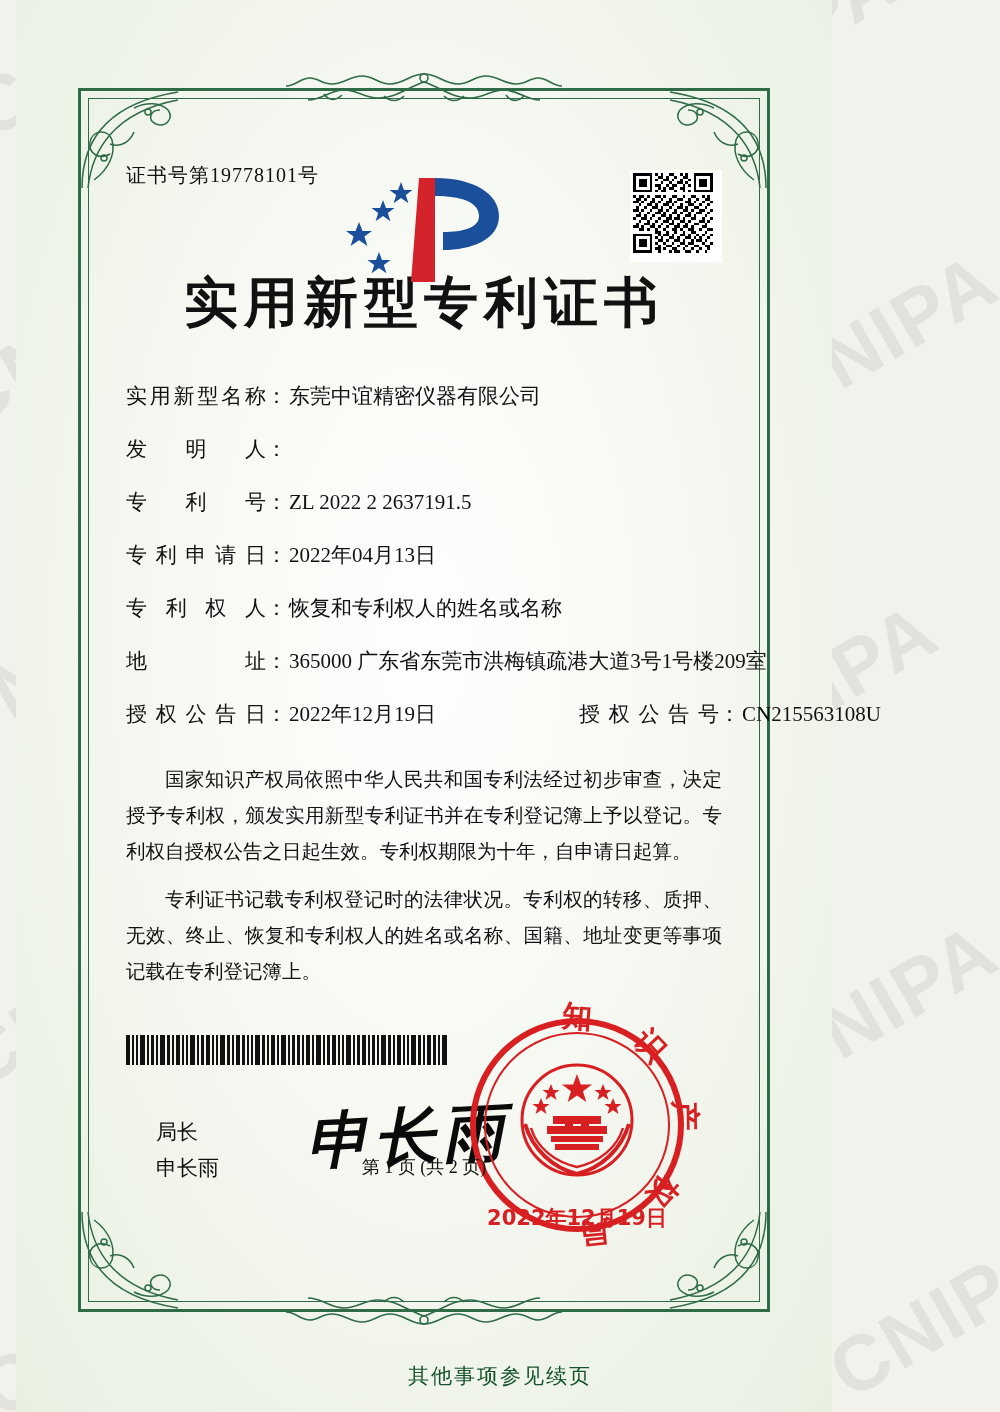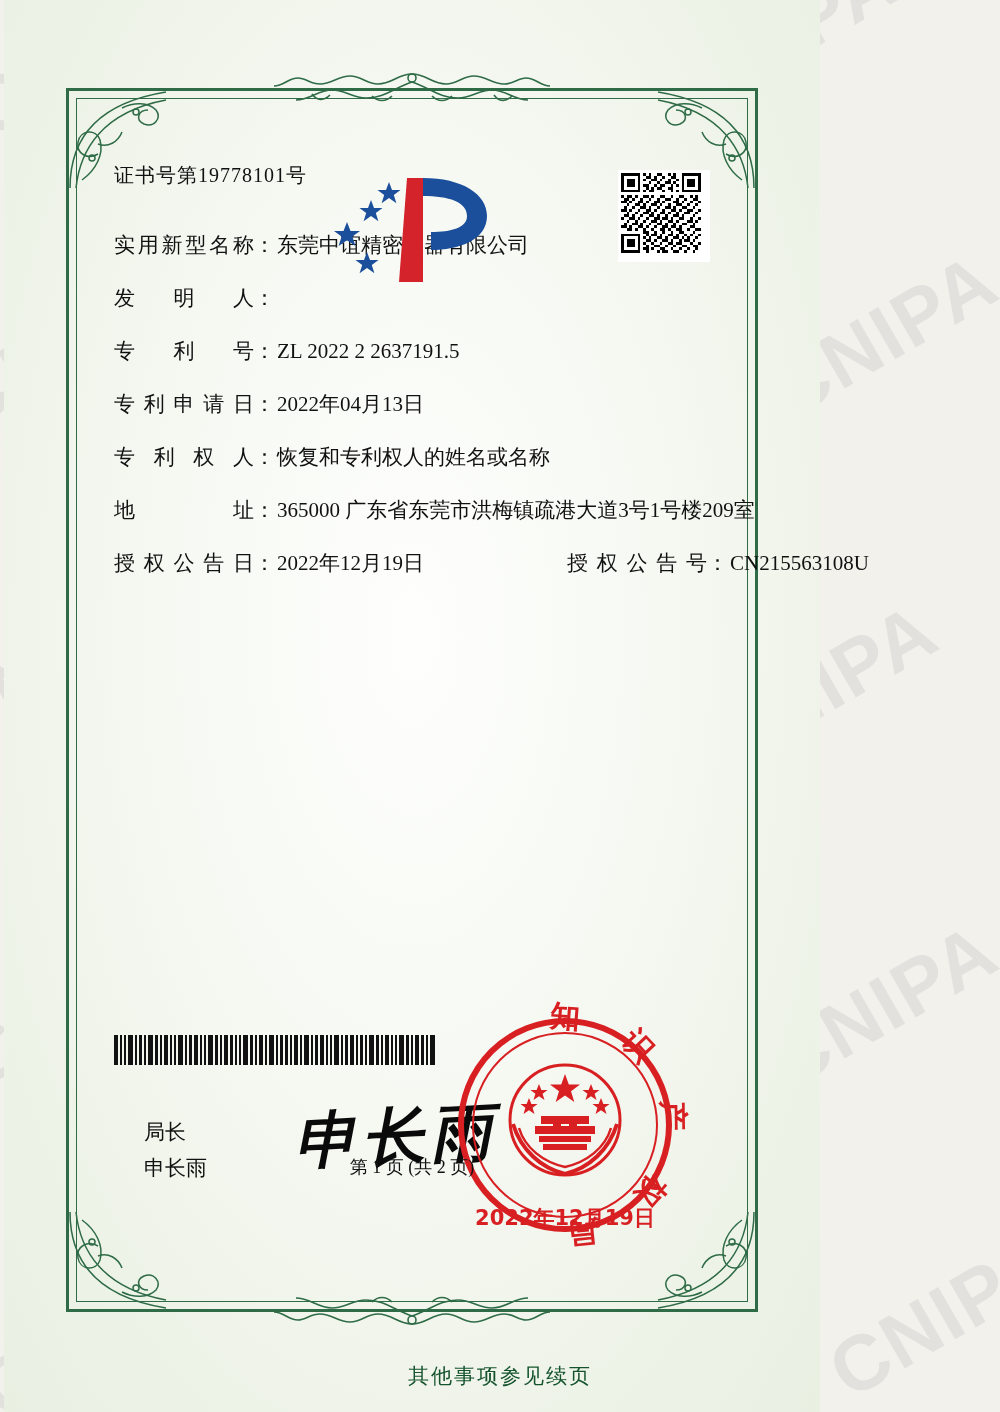--- a/index.html
+++ b/index.html
@@ -29,21 +29,21 @@
     font-weight: 700;
     color: rgba(120, 120, 120, 0.13);
     transform: rotate(-30deg);
     white-space: nowrap;
     letter-spacing: 2px;
   }
 
   
   .certificate {
     position: absolute;
-    left: 4px; top: 0;
+    left: 16px; top: 0;
     width: 816px;
     height: 1412px;
     background:
       radial-gradient(ellipse at 50% 45%, #fefffd 0%, #f6f8f2 45%, #eef3e8 75%, #e9f0e2 100%);
     z-index: 1;
   }
 
   
   .frame-outer {
     position: absolute;
@@ -580,20 +580,21 @@
           <rect x="9" y="28" width="1" height="1"></rect>
             <rect x="13" y="28" width="1" height="1"></rect>
             <rect x="15" y="28" width="2" height="1"></rect>
             <rect x="19" y="28" width="2" height="1"></rect>
             <rect x="23" y="28" width="1" height="1"></rect>
             <rect x="26" y="28" width="1" height="1"></rect>
         </g>
       </svg>
     </div>
 
+    <div class="title">实用新型专利证书</div>
 
     <div class="fields">
 
       <div class="field-row">
         <span class="field-label">
           <span>实</span>
             <span>用</span>
             <span>新</span>
             <span>型</span>
             <span>名</span>
@@ -671,20 +672,24 @@
             <span>公</span>
             <span>告</span>
             <span>号</span>
         </span>
         <span class="field-colon">：</span>
         <span class="field-value">CN215563108U</span>
       </div>
 
     </div>
 
+    <div class="paragraphs">
+      <p>国家知识产权局依照中华人民共和国专利法经过初步审查，决定授予专利权，颁发实用新型专利证书并在专利登记簿上予以登记。专利权自授权公告之日起生效。专利权期限为十年，自申请日起算。</p>
+      <p>专利证书记载专利权登记时的法律状况。专利权的转移、质押、无效、终止、恢复和专利权人的姓名或名称、国籍、地址变更等事项记载在专利登记簿上。</p>
+    </div>
 
     <div class="barcode">
       <i style="width:4px"></i>
         <i style="width:2px"></i>
         <i style="width:2px"></i>
         <i style="width:5px"></i>
       <i style="width:2px"></i>
         <i style="width:3px"></i>
         <i style="width:2px"></i>
         <i style="width:5px"></i>

